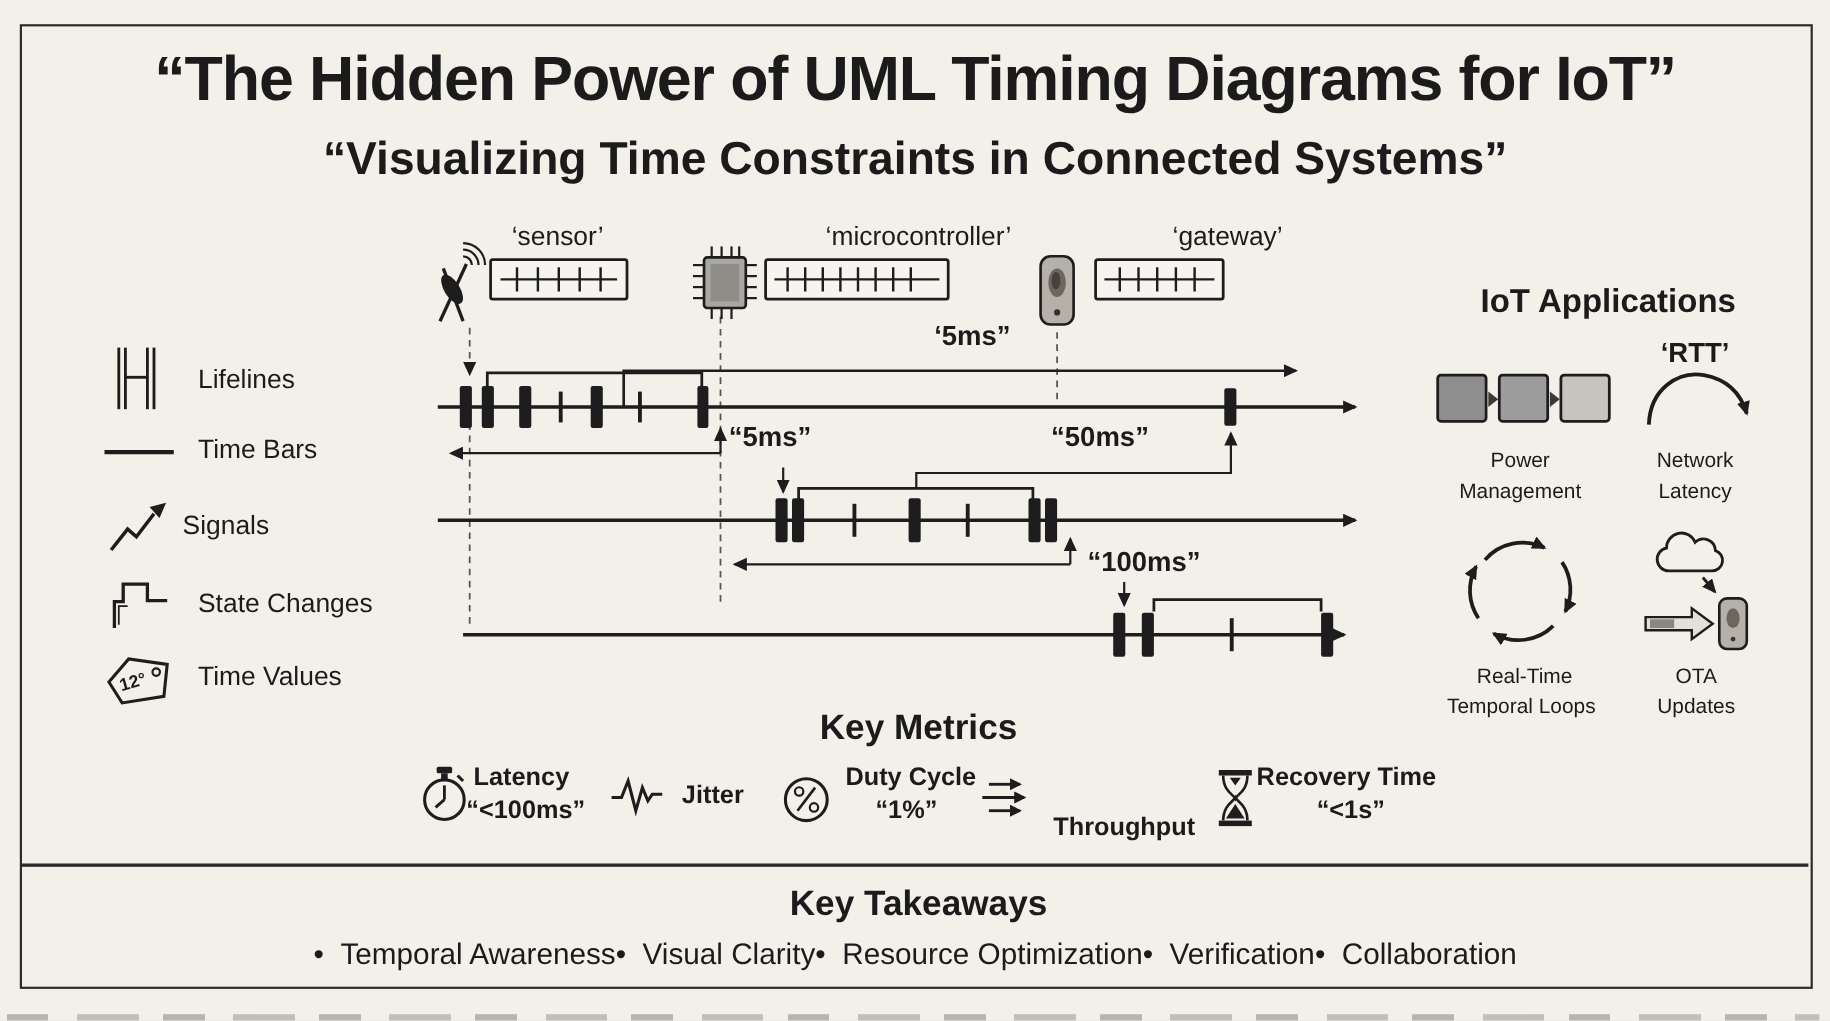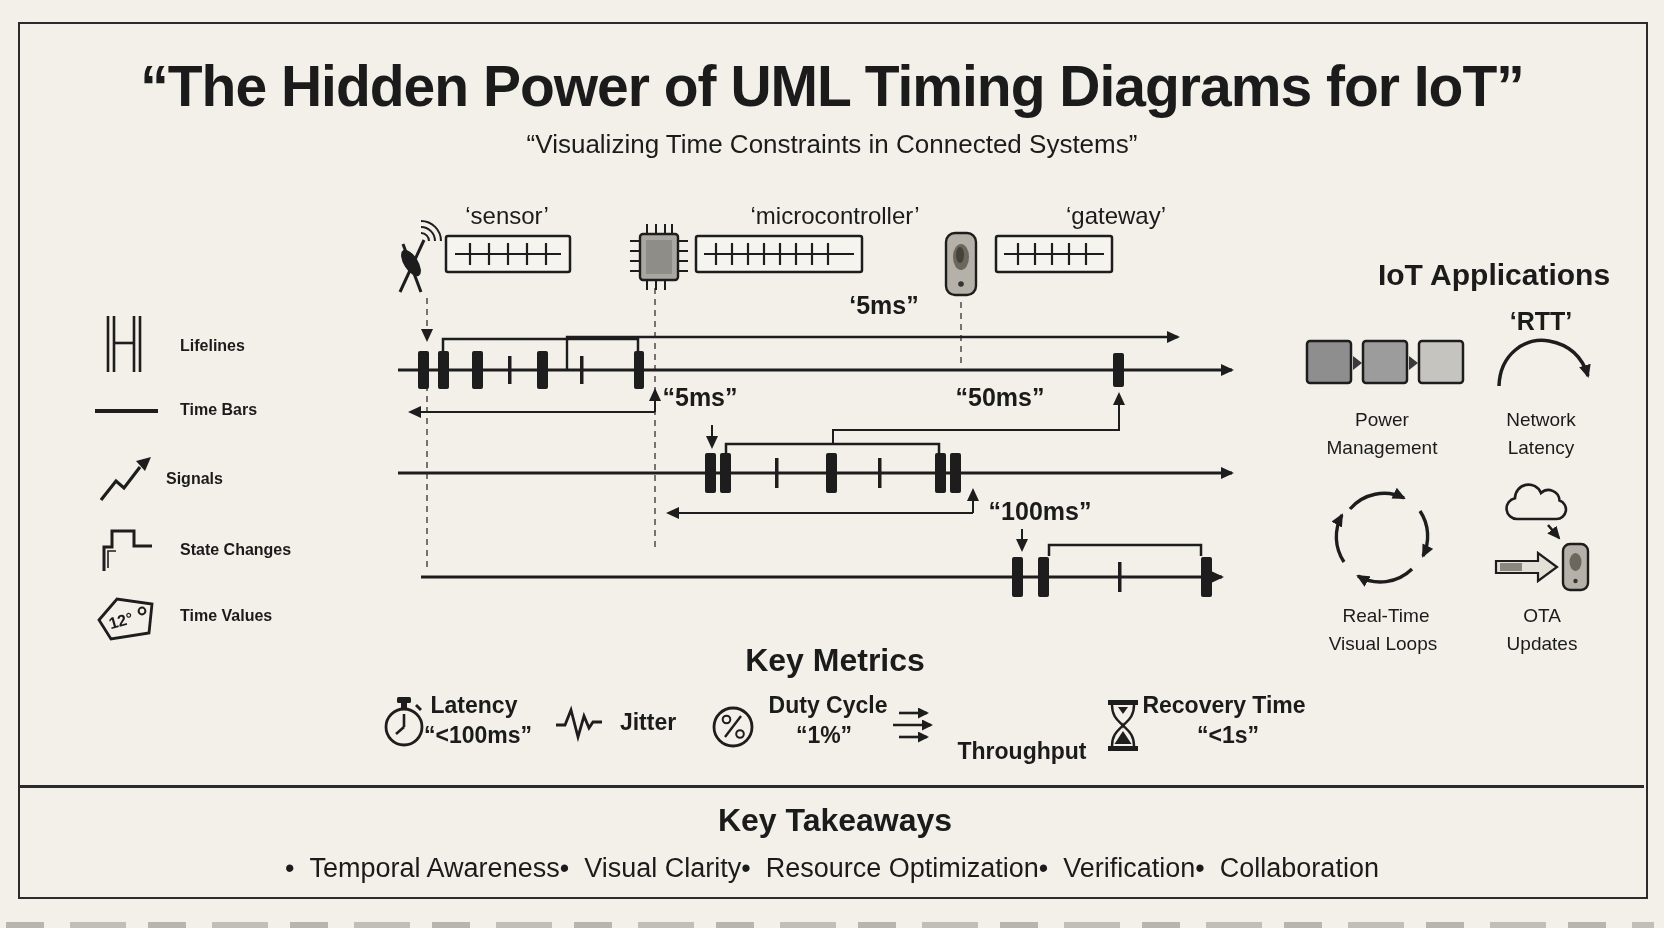--- a/index.html
+++ b/index.html
@@ -5,45 +5,45 @@
   html,body{margin:0;padding:0;background:#e7e4dc;}
   #canvas{position:relative;width:1664px;height:928px;background:#f2f0e9;
           font-family:"Liberation Sans",sans-serif;color:#1b1b1b;overflow:hidden;}
   .frame{position:absolute;left:18px;top:22px;width:1626px;height:873px;
          border:2.5px solid #2b2b2b;}
   .divider{position:absolute;left:20px;top:785px;width:1624px;height:2.5px;background:#2b2b2b;}
   .lbl{position:absolute;transform:translate(-50%,-50%);white-space:nowrap;line-height:1.1;}
   .left-anch{transform:translate(0,-50%);}
   .abs{position:absolute;}
   .title{font-size:57px;font-weight:700;letter-spacing:-1px;}
-  .subtitle{font-size:26px;font-weight:400;}
+  .subtitle{font-size:42px;font-weight:700;}
   .sect{font-size:32px;font-weight:700;}
-  .sect-sm{font-size:30px;font-weight:700;margin-left:32px;}
-  .leg{font-size:16px;font-weight:700;}
+  .sect-sm{font-size:30px;font-weight:700;}
+  .leg{font-size:24px;font-weight:400;}
   .dlbl{font-size:24px;font-weight:500;text-align:right;}
   .ann{font-size:25px;font-weight:600;}
   .app{font-size:19px;font-weight:400;}
   .met{font-size:23px;font-weight:600;}
   .tagtxt{font-size:16px;font-weight:600;transform:translate(-50%,-50%) rotate(-16deg);}
   .takeaways{position:absolute;left:60px;top:868px;width:1544px;display:flex;
              justify-content:center;font-size:27px;font-weight:500;}
   .takeaways .tk{transform:translateY(-50%);}
   .takeaways .tk::before{content:"•\00a0\00a0";}
   .smudge{position:absolute;left:6px;right:10px;bottom:0;height:6px;opacity:.5;
     background:repeating-linear-gradient(90deg,#7c7a72 0 38px,transparent 38px 64px,
                #8f8d85 64px 120px,transparent 120px 142px);}
   svg{overflow:visible;}
 </style>
 </head>
 <body>
 
 <div id="canvas">
   <div class="frame"></div>
 
-  <div class="lbl title" style="left:832px;top:86px">“The Hidden Power of UML Timing Diagrams for IoT”</div>
+  <div class="lbl title" style="left:832px;top:72px">“The Hidden Power of UML Timing Diagrams for IoT”</div>
   <div class="lbl subtitle" style="left:832px;top:144px">“Visualizing Time Constraints in Connected Systems”</div>
 
   <svg class="abs" style="left:85px;top:300px" width="90" height="355" viewBox="85 300 90 355">
     <g stroke="#1d1d1d" stroke-width="2.6">
       <line x1="108" y1="316" x2="108" y2="372"></line>
         <line x1="114" y1="316" x2="114" y2="372"></line>
       <line x1="134" y1="316" x2="134" y2="372"></line>
         <line x1="140" y1="316" x2="140" y2="372"></line>
       <line x1="114" y1="343" x2="134" y2="343"></line>
     </g>
@@ -241,21 +241,21 @@
       <ellipse cx="1575.5" cy="562" rx="6" ry="9" fill="#6b675f"></ellipse>
       <circle cx="1575.5" cy="581" r="2.2" fill="#333"></circle>
     </g>
   </svg>
   <div class="lbl ann" style="left:1541px;top:322px">‘RTT’</div>
   <div class="lbl app" style="left:1382px;top:420px">Power</div>
   <div class="lbl app" style="left:1382px;top:448px">Management</div>
   <div class="lbl app" style="left:1541px;top:420px">Network</div>
   <div class="lbl app" style="left:1541px;top:448px">Latency</div>
   <div class="lbl app" style="left:1386px;top:616px">Real-Time</div>
-  <div class="lbl app" style="left:1383px;top:644px">Visual Loops</div>
+  <div class="lbl app" style="left:1383px;top:644px">Temporal Loops</div>
   <div class="lbl app" style="left:1542px;top:616px">OTA</div>
   <div class="lbl app" style="left:1542px;top:644px">Updates</div>
 
   <div class="lbl sect" style="left:835px;top:661px">Key Metrics</div>
   <svg class="abs" style="left:370px;top:690px" width="790" height="70" viewBox="370 690 790 70">
     <defs>
       <marker id="ar3" markerUnits="userSpaceOnUse" markerWidth="12" markerHeight="11" refX="9" refY="5.5" orient="auto-start-reverse">
         <path d="M0,0 L11,5.5 L0,11 Z" fill="#1d1d1d"></path>
       </marker>
     </defs>

